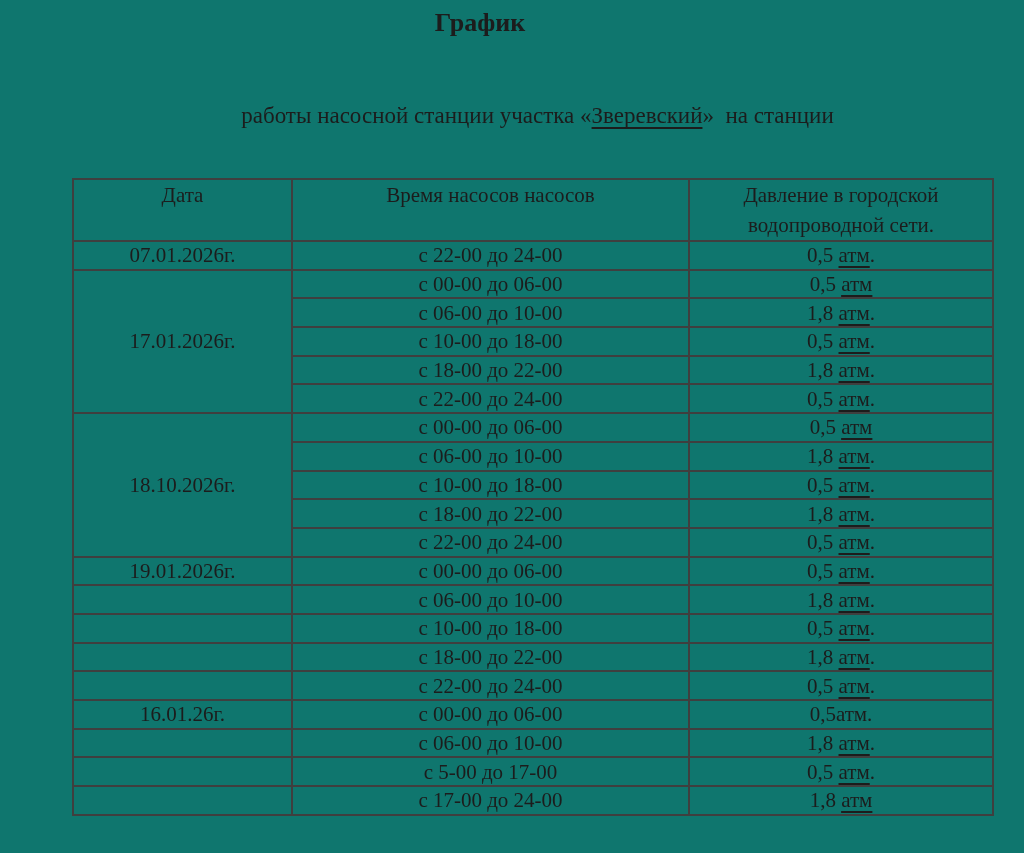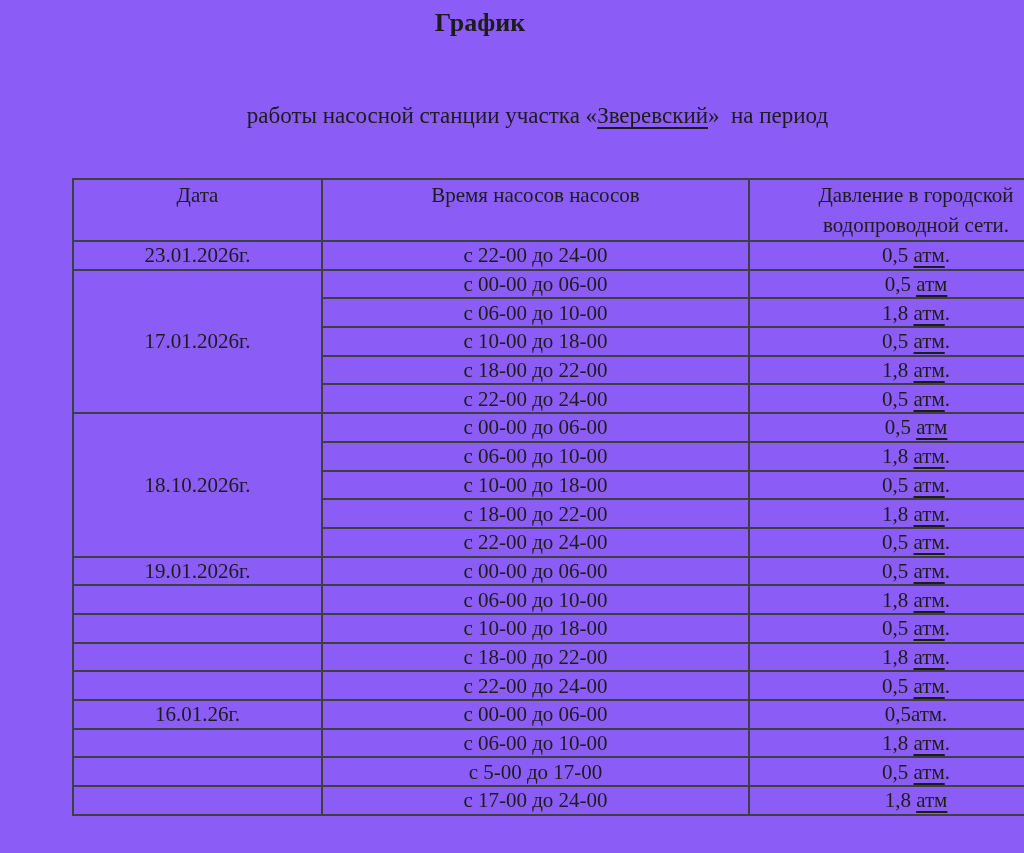--- a/index.html
+++ b/index.html
@@ -4,21 +4,21 @@
 <style>
   html, body {
     margin: 0;
     padding: 0;
     background: #ffffff;
   }
   .page {
     position: relative;
     width: 1024px;
     height: 853px;
-    background: #8b5cf6;
+    background: #0f766e;
     font-family: "Liberation Serif", "DejaVu Serif", serif;
     color: #1c1c1c;
     overflow: hidden;
   }
   .doc-title {
     width: 960px;
     margin-top: 6px;
     text-align: center;
     font-size: 26px;
     font-weight: bold;
@@ -47,21 +47,21 @@
     left: 72px;
     top: 178px;
     width: 908px;
     border-collapse: collapse;
     table-layout: fixed;
     font-size: 21px;
   }
   table.schedule th,
   table.schedule td {
     border: 2px solid #3f3f3f;
-    padding: 0 16px;
+    padding: 0 1px;
     text-align: center;
     font-weight: normal;
   }
   table.schedule th {
     height: 56px;
     vertical-align: top;
     line-height: 30px;
   }
   table.schedule td {
     height: 26.7px;
@@ -74,34 +74,34 @@
   td.c-date { vertical-align: top; }
 </style>
 </head>
 <body>
 
 <div class="page">
 
   <div class="doc-title">График</div>
 
   <div class="doc-subtitle">
-    <span>работы насосной станции участка «</span><span class="sp">Зверевский</span><span>»  на период</span><br>
+    <span>работы насосной станции участка «</span><span class="sp">Зверевский</span><span>»  на станции</span><br>
   </div>
 
   <table class="schedule">
     <thead>
       <tr>
         <th class="col-date">Дата</th>
         <th class="col-time">Время насосов насосов</th>
         <th class="col-press">Давление в городской водопроводной сети.</th>
       </tr>
     </thead>
     <tbody>
         <tr>
-          <td class="c-date">23.01.2026г.</td>
+          <td class="c-date">07.01.2026г.</td>
           <td class="c-time">с 22-00 до 24-00</td>
           <td class="c-press">0,5 <span class="sp">атм</span>.</td>
         </tr>
         <tr>
           <td class="c-date" rowspan="5">17.01.2026г.</td>
           <td class="c-time">с 00-00 до 06-00</td>
           <td class="c-press">0,5 <span class="sp">атм</span></td>
         </tr>
         <tr>
           <td class="c-time">с 06-00 до 10-00</td>

